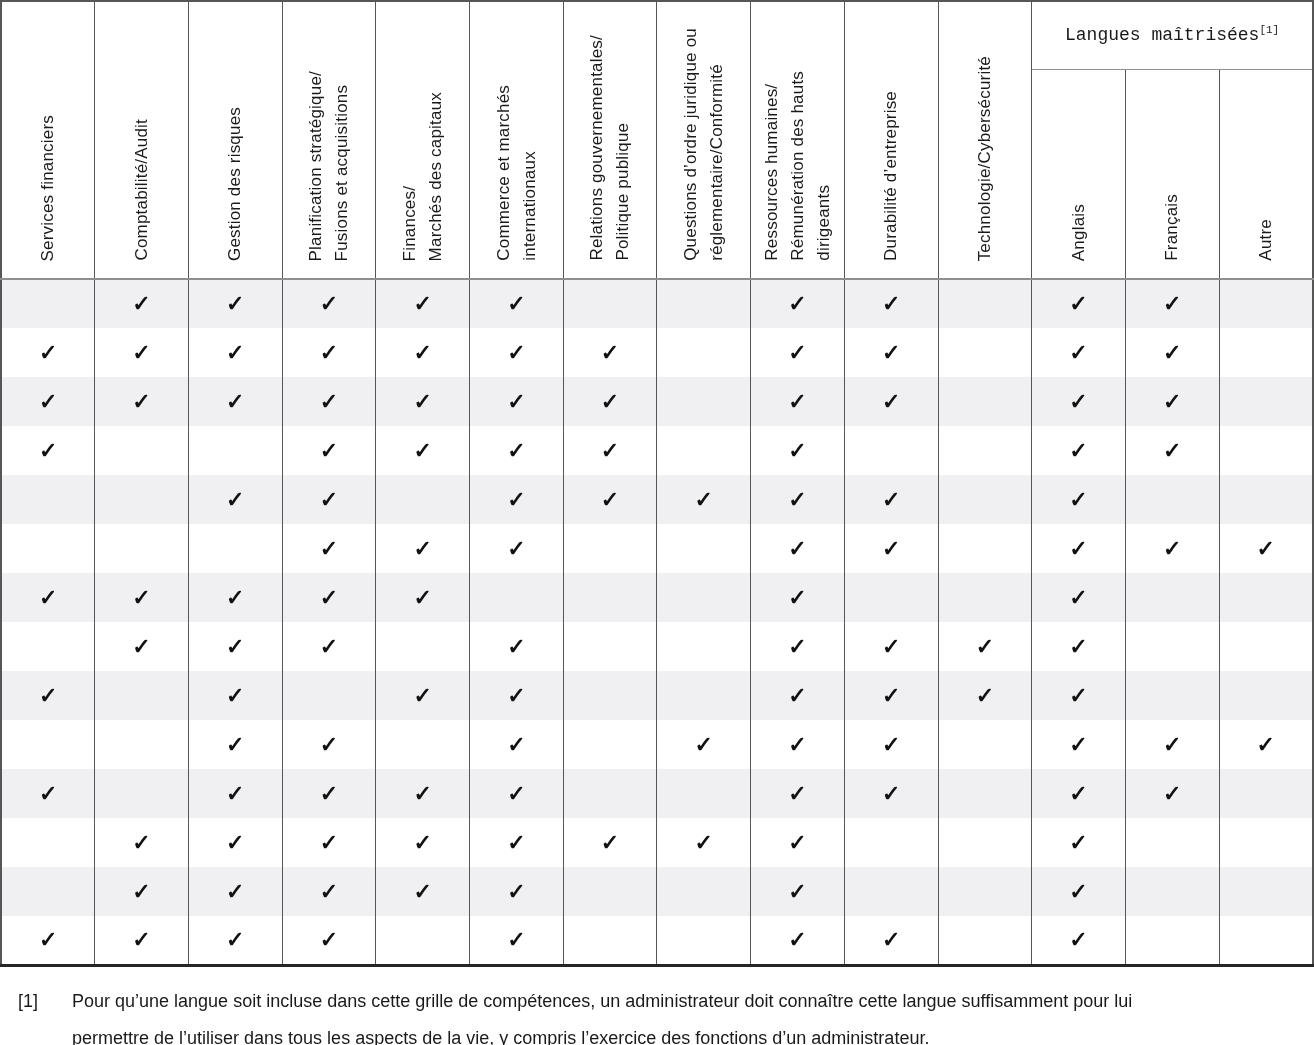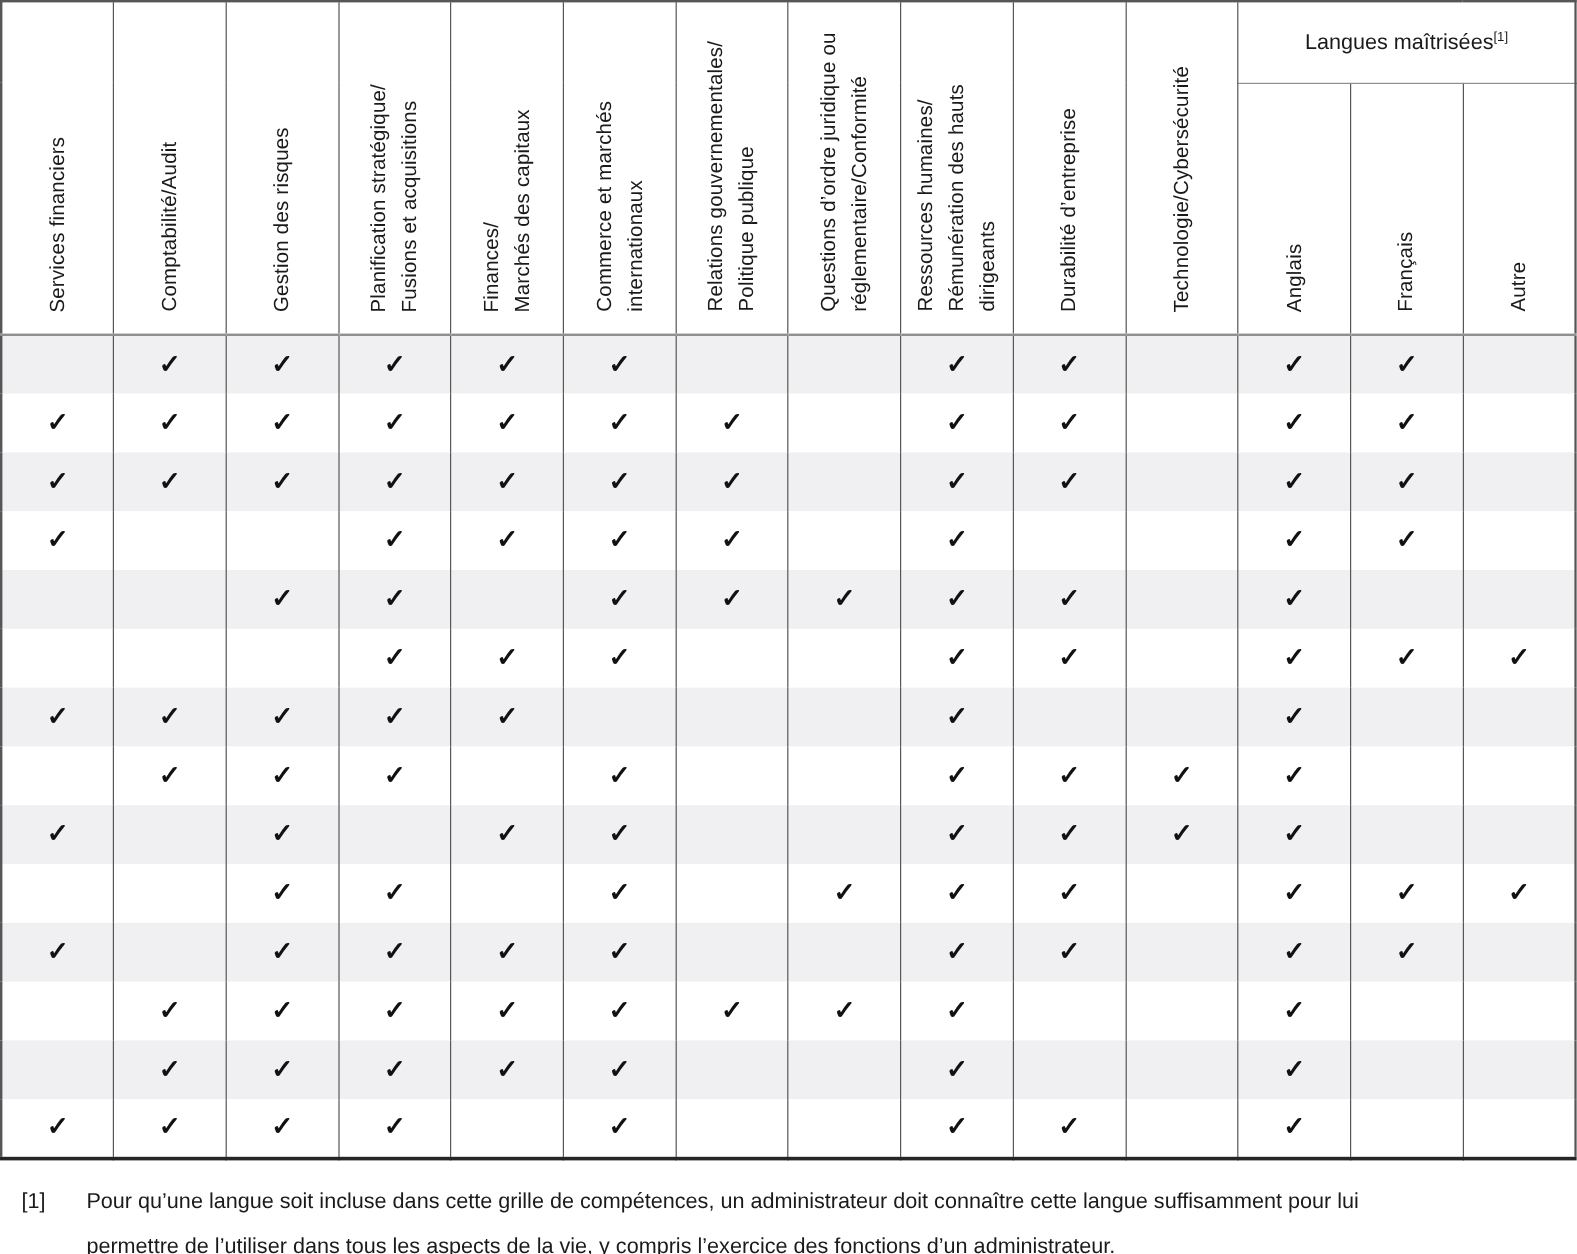--- a/index.html
+++ b/index.html
@@ -38,20 +38,21 @@
     text-align:center;
     padding-bottom:13px;
     border-bottom:2.5px solid var(--header-rule);
   }
   th.lang-group{
     vertical-align:middle;
     text-align:center;
     font-size:18px;
     color:var(--text);
     border-bottom:1.5px solid var(--header-rule);
+    font-family:Liberation Mono, monospace;
   }
   th.lang-group sup{
     font-size:11px;
     line-height:0;
     vertical-align:super;
     letter-spacing:0;
   }
   .vtext{
     display:inline-block;
     writing-mode:vertical-rl;

